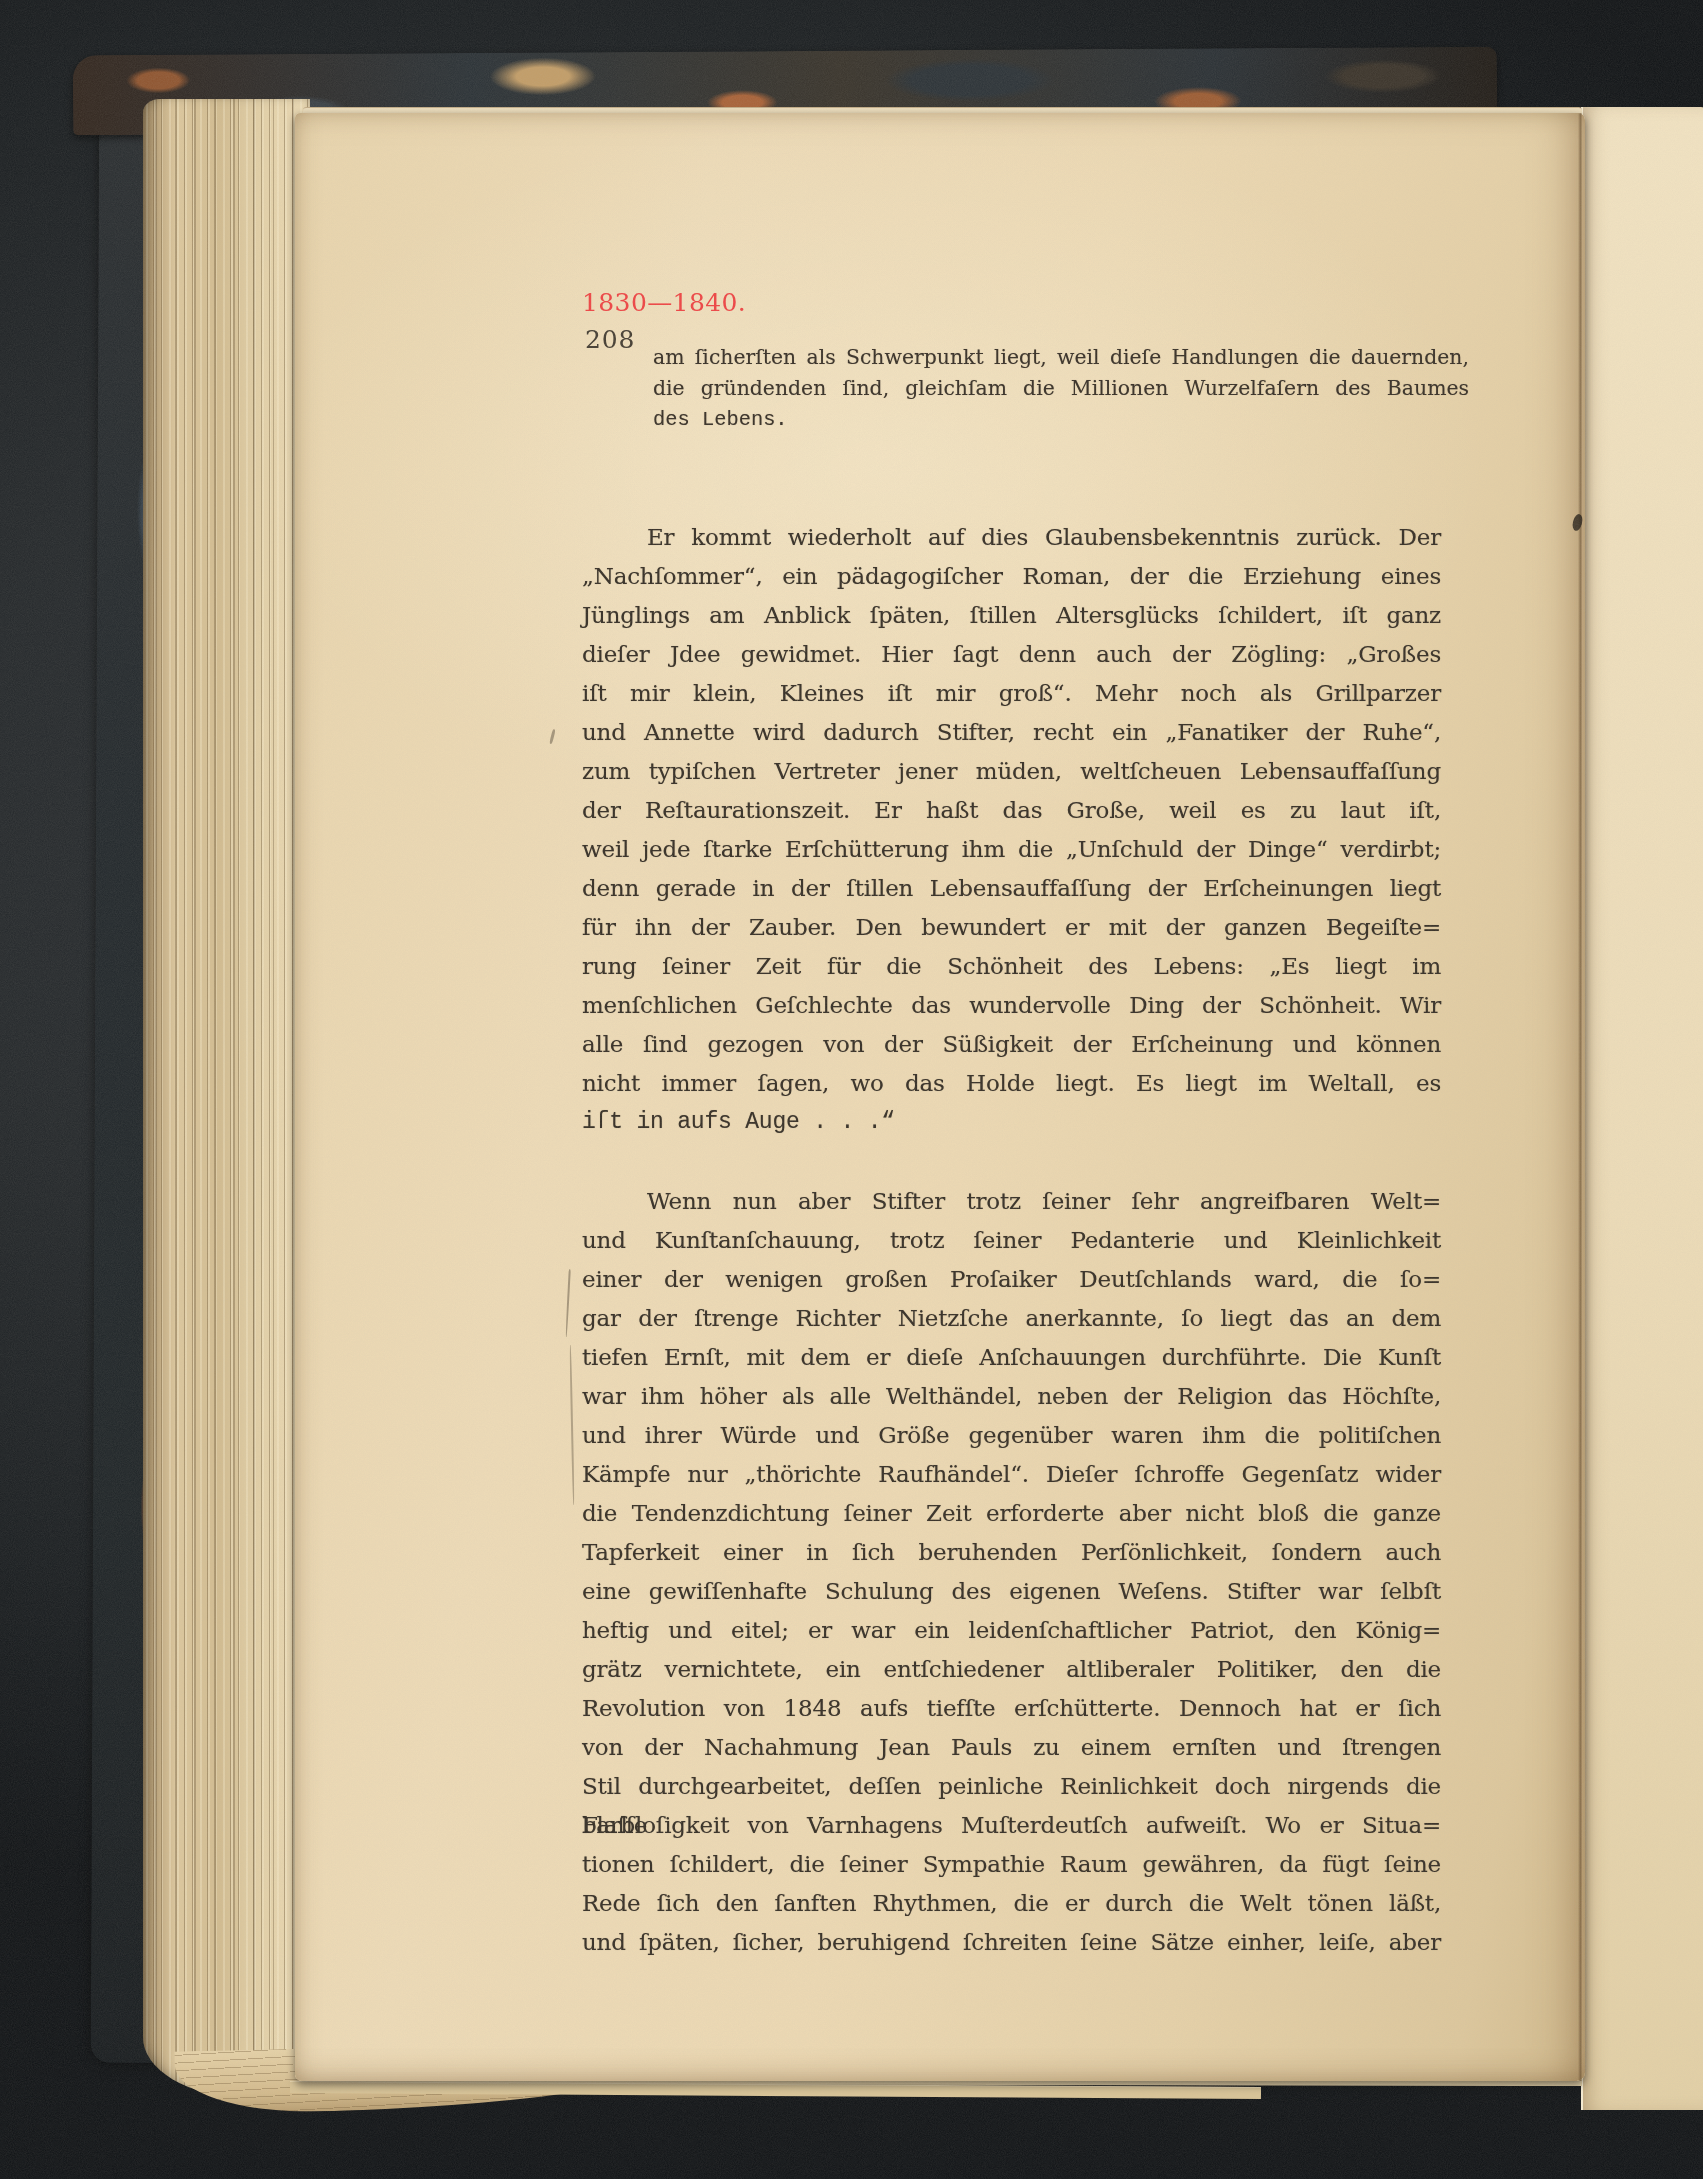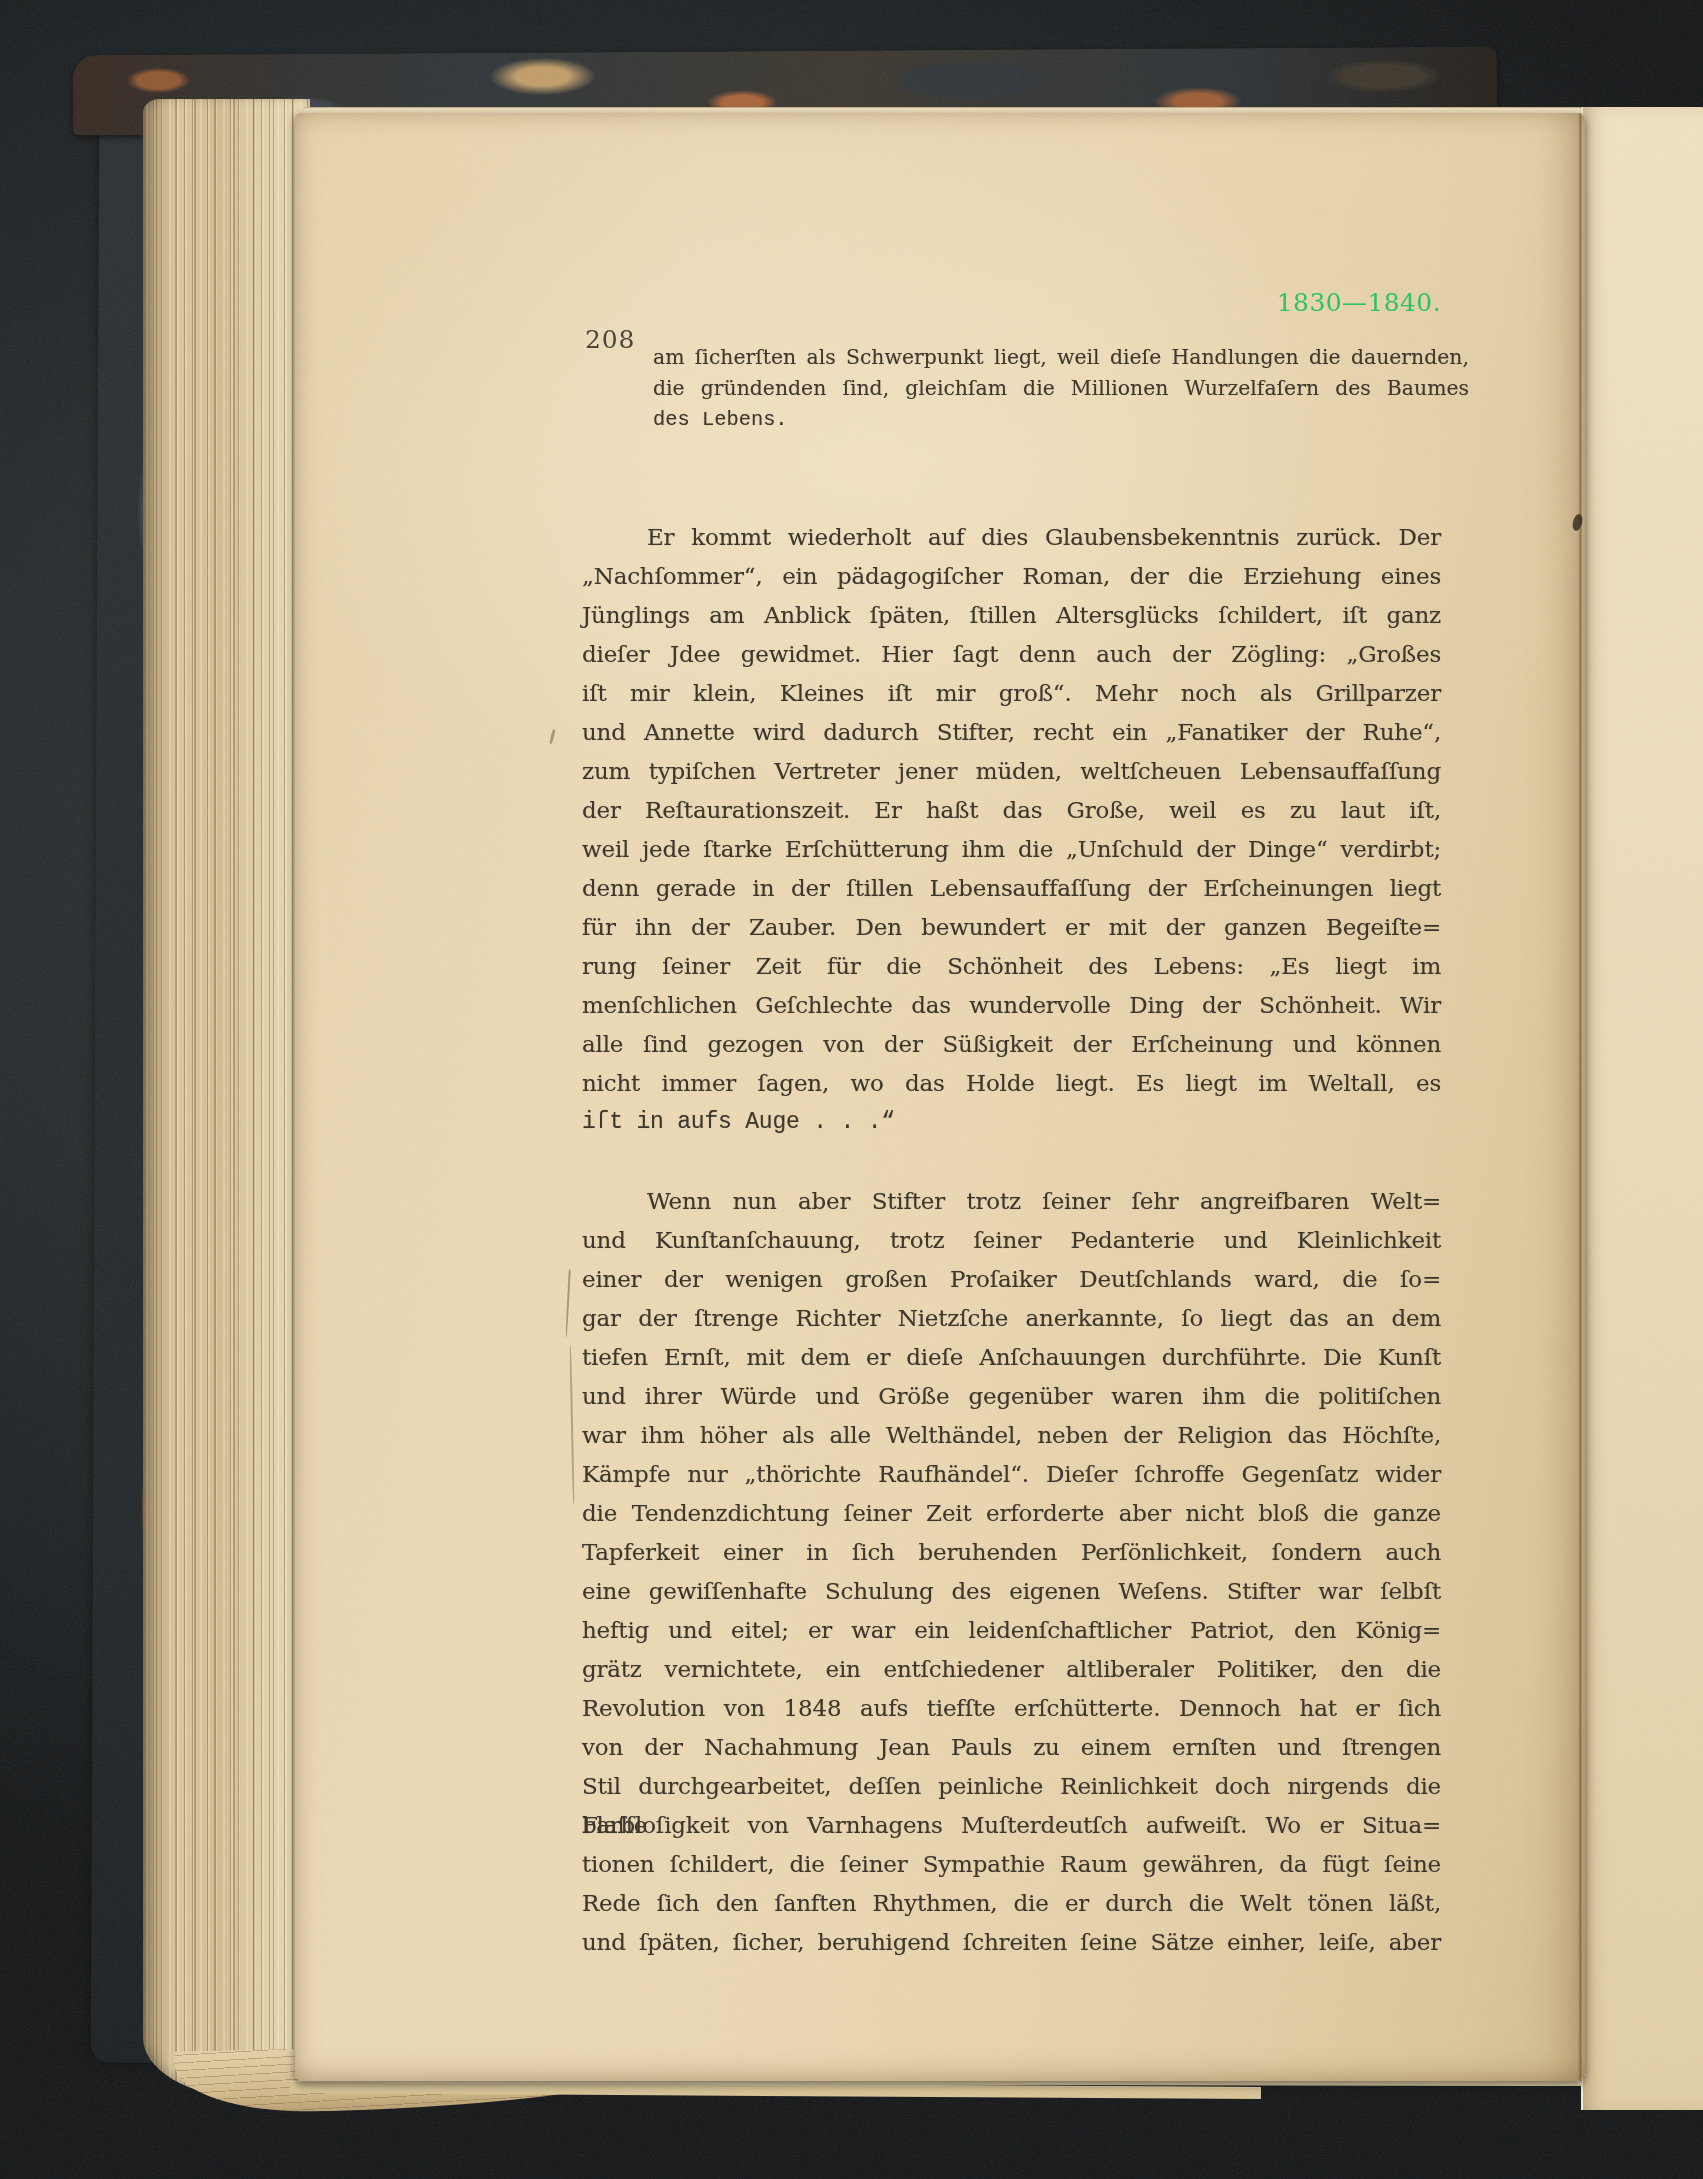--- a/index.html
+++ b/index.html
@@ -92,21 +92,21 @@
       inset 19px 0 27px -20.4px rgba(120,90,50,.38),
       inset 0 -17px 29px -17px rgba(120,90,50,.4),
       inset 0 13.6px 22px -17px rgba(120,90,50,.28),
       0 3.4px 8.5px rgba(0,0,0,.5);
   }
   .fold-line{left:1578px;top:113px;width:4.3px;height:1968px;z-index:8;
     background:linear-gradient(90deg,rgba(85,60,32,0),rgba(85,60,32,.5) 60%,rgba(85,60,32,.15));}
   .fold-notch{left:1573px;top:514px;width:9.4px;height:17px;z-index:8;background:#241e16;border-radius:50%;transform:rotate(14deg);opacity:.8;}
   
   .pageno{left:585px;top:298px;z-index:9;font-size:25px;line-height:27px;letter-spacing:0.9px;color:#443d32;margin-top:28px;}
-  .head{left:582px;top:289px;width:859px;z-index:9;font-size:25px;line-height:27px;text-align:right;letter-spacing:0.4px;color:#22c55e;}
+  .head{left:582px;top:289px;width:859px;z-index:9;font-size:25px;line-height:27px;text-align:left;letter-spacing:0.4px;color:#ef4444;}
   .petit{left:653px;top:342px;width:816px;z-index:9;font-size:20.4px;color:#372f26;}
   .petit .line{height:31px;line-height:31px;}
   .bodytext{left:582px;top:478px;width:859px;z-index:9;font-size:23px;letter-spacing:-0.2px;color:#352e25;}
   .bodytext .line{height:39px;line-height:39px;}
   .line{text-align:justify;text-align-last:justify;white-space:normal;text-shadow:0 0 0.9px rgba(53,46,37,.35);}
   .line.noj{text-align-last:left;font-family:Liberation Mono, monospace;}
   .line.ind{padding-left:65px;margin-top:40px;}
   
   .pencil{z-index:9;background:rgba(92,80,62,.5);border-radius:40%;}
   .pencil-tick{left:551px;top:729px;width:2.6px;height:14.5px;transform:rotate(14deg);}
@@ -162,22 +162,22 @@
     <div class="line">rung ſeiner Zeit für die Schönheit des Lebens: „Es liegt im</div>
     <div class="line">menſchlichen Geſchlechte das wundervolle Ding der Schönheit.  Wir</div>
     <div class="line">alle ſind gezogen von der Süßigkeit der Erſcheinung und können</div>
     <div class="line">nicht immer ſagen, wo das Holde liegt.  Es liegt im Weltall, es</div>
     <div class="line noj">iſt in aufs Auge . . .“</div>
     <div class="line ind">Wenn nun aber Stifter trotz ſeiner ſehr angreifbaren Welt=</div>
     <div class="line">und Kunſtanſchauung, trotz ſeiner Pedanterie und Kleinlichkeit</div>
     <div class="line">einer der wenigen großen Proſaiker Deutſchlands ward, die ſo=</div>
     <div class="line">gar der ſtrenge Richter Nietzſche anerkannte, ſo liegt das an dem</div>
     <div class="line">tiefen Ernſt, mit dem er dieſe Anſchauungen durchführte.  Die Kunſt</div>
+    <div class="line">war ihm höher als alle Welthändel, neben der Religion das Höchſte,</div>
     <div class="line">und ihrer Würde und Größe gegenüber waren ihm die politiſchen</div>
-    <div class="line">war ihm höher als alle Welthändel, neben der Religion das Höchſte,</div>
     <div class="line">Kämpfe nur „thörichte Raufhändel“.  Dieſer ſchroffe Gegenſatz wider</div>
     <div class="line">die Tendenzdichtung ſeiner Zeit erforderte aber nicht bloß die ganze</div>
     <div class="line">Tapferkeit einer in ſich beruhenden Perſönlichkeit, ſondern auch</div>
     <div class="line">eine gewiſſenhafte Schulung des eigenen Weſens.  Stifter war ſelbſt</div>
     <div class="line">heftig und eitel; er war ein leidenſchaftlicher Patriot, den König=</div>
     <div class="line">grätz vernichtete, ein entſchiedener altliberaler Politiker, den die</div>
     <div class="line">Revolution von 1848 aufs tiefſte erſchütterte.  Dennoch hat er ſich</div>
     <div class="line">von der Nachahmung Jean Pauls zu einem ernſten und ſtrengen</div>
     <div class="line">Stil durchgearbeitet, deſſen peinliche Reinlichkeit doch nirgends die blaſſe</div>
     <div class="line">Farbloſigkeit von Varnhagens Muſterdeutſch aufweiſt.  Wo er Situa=</div>

